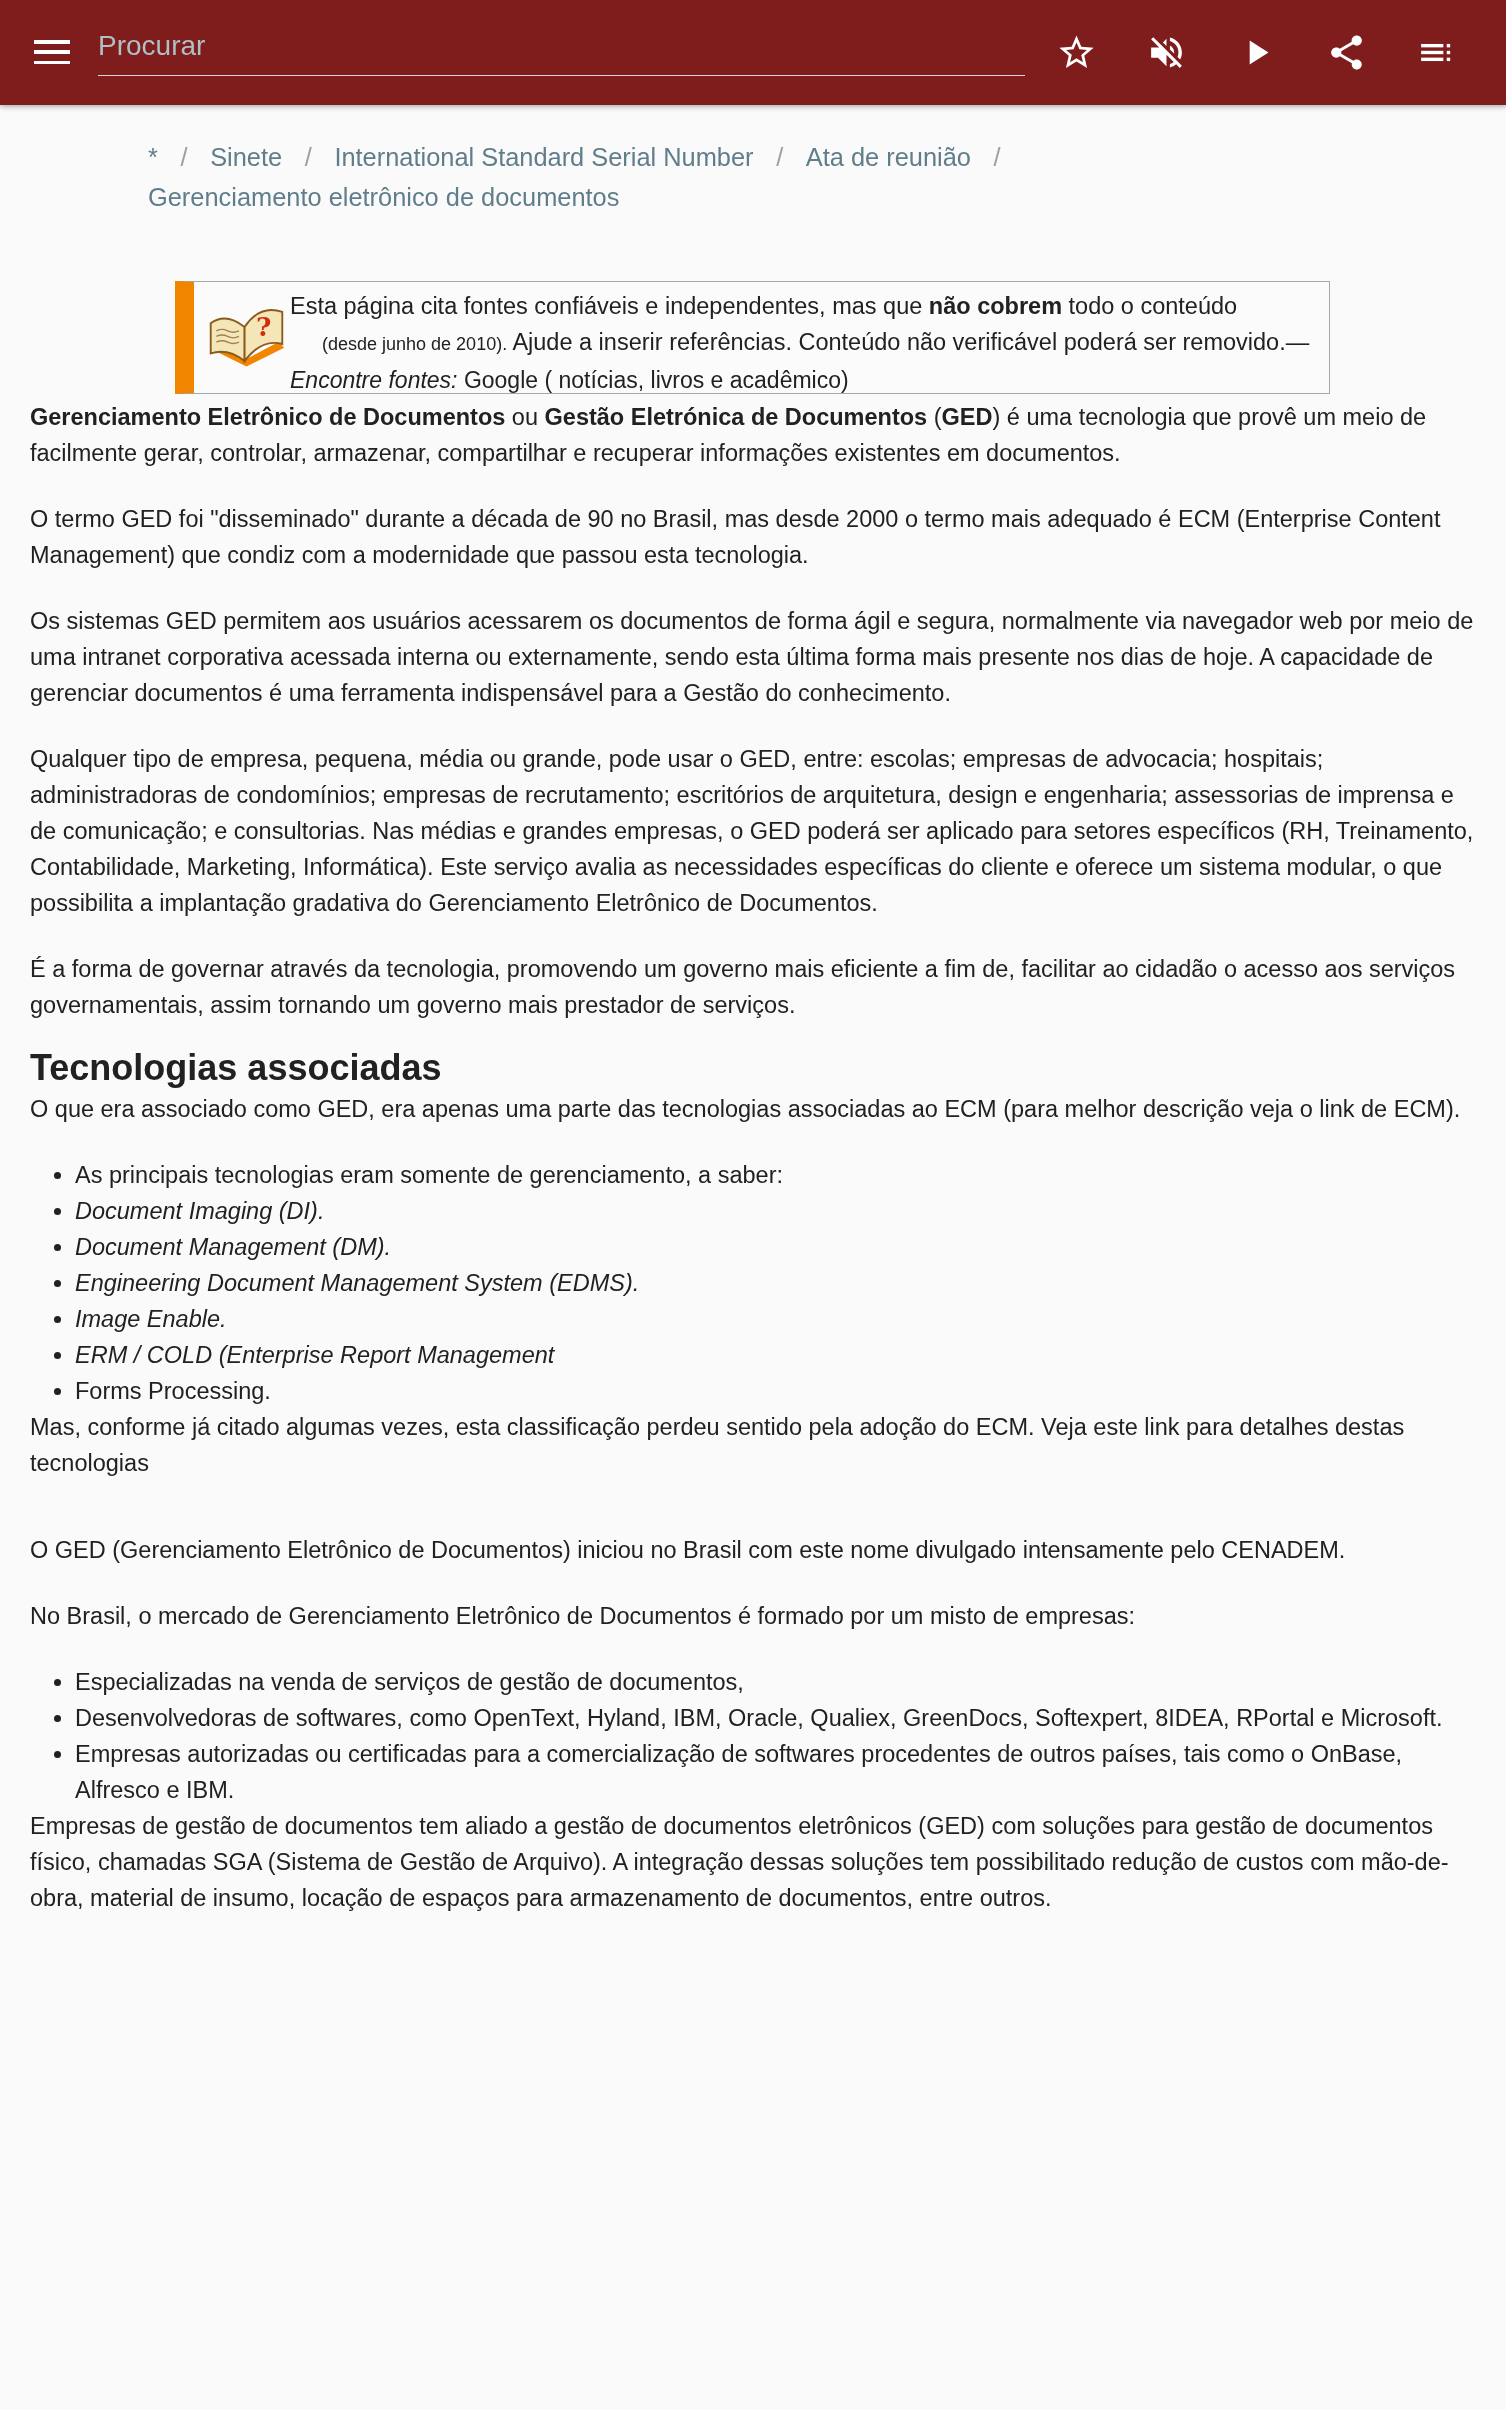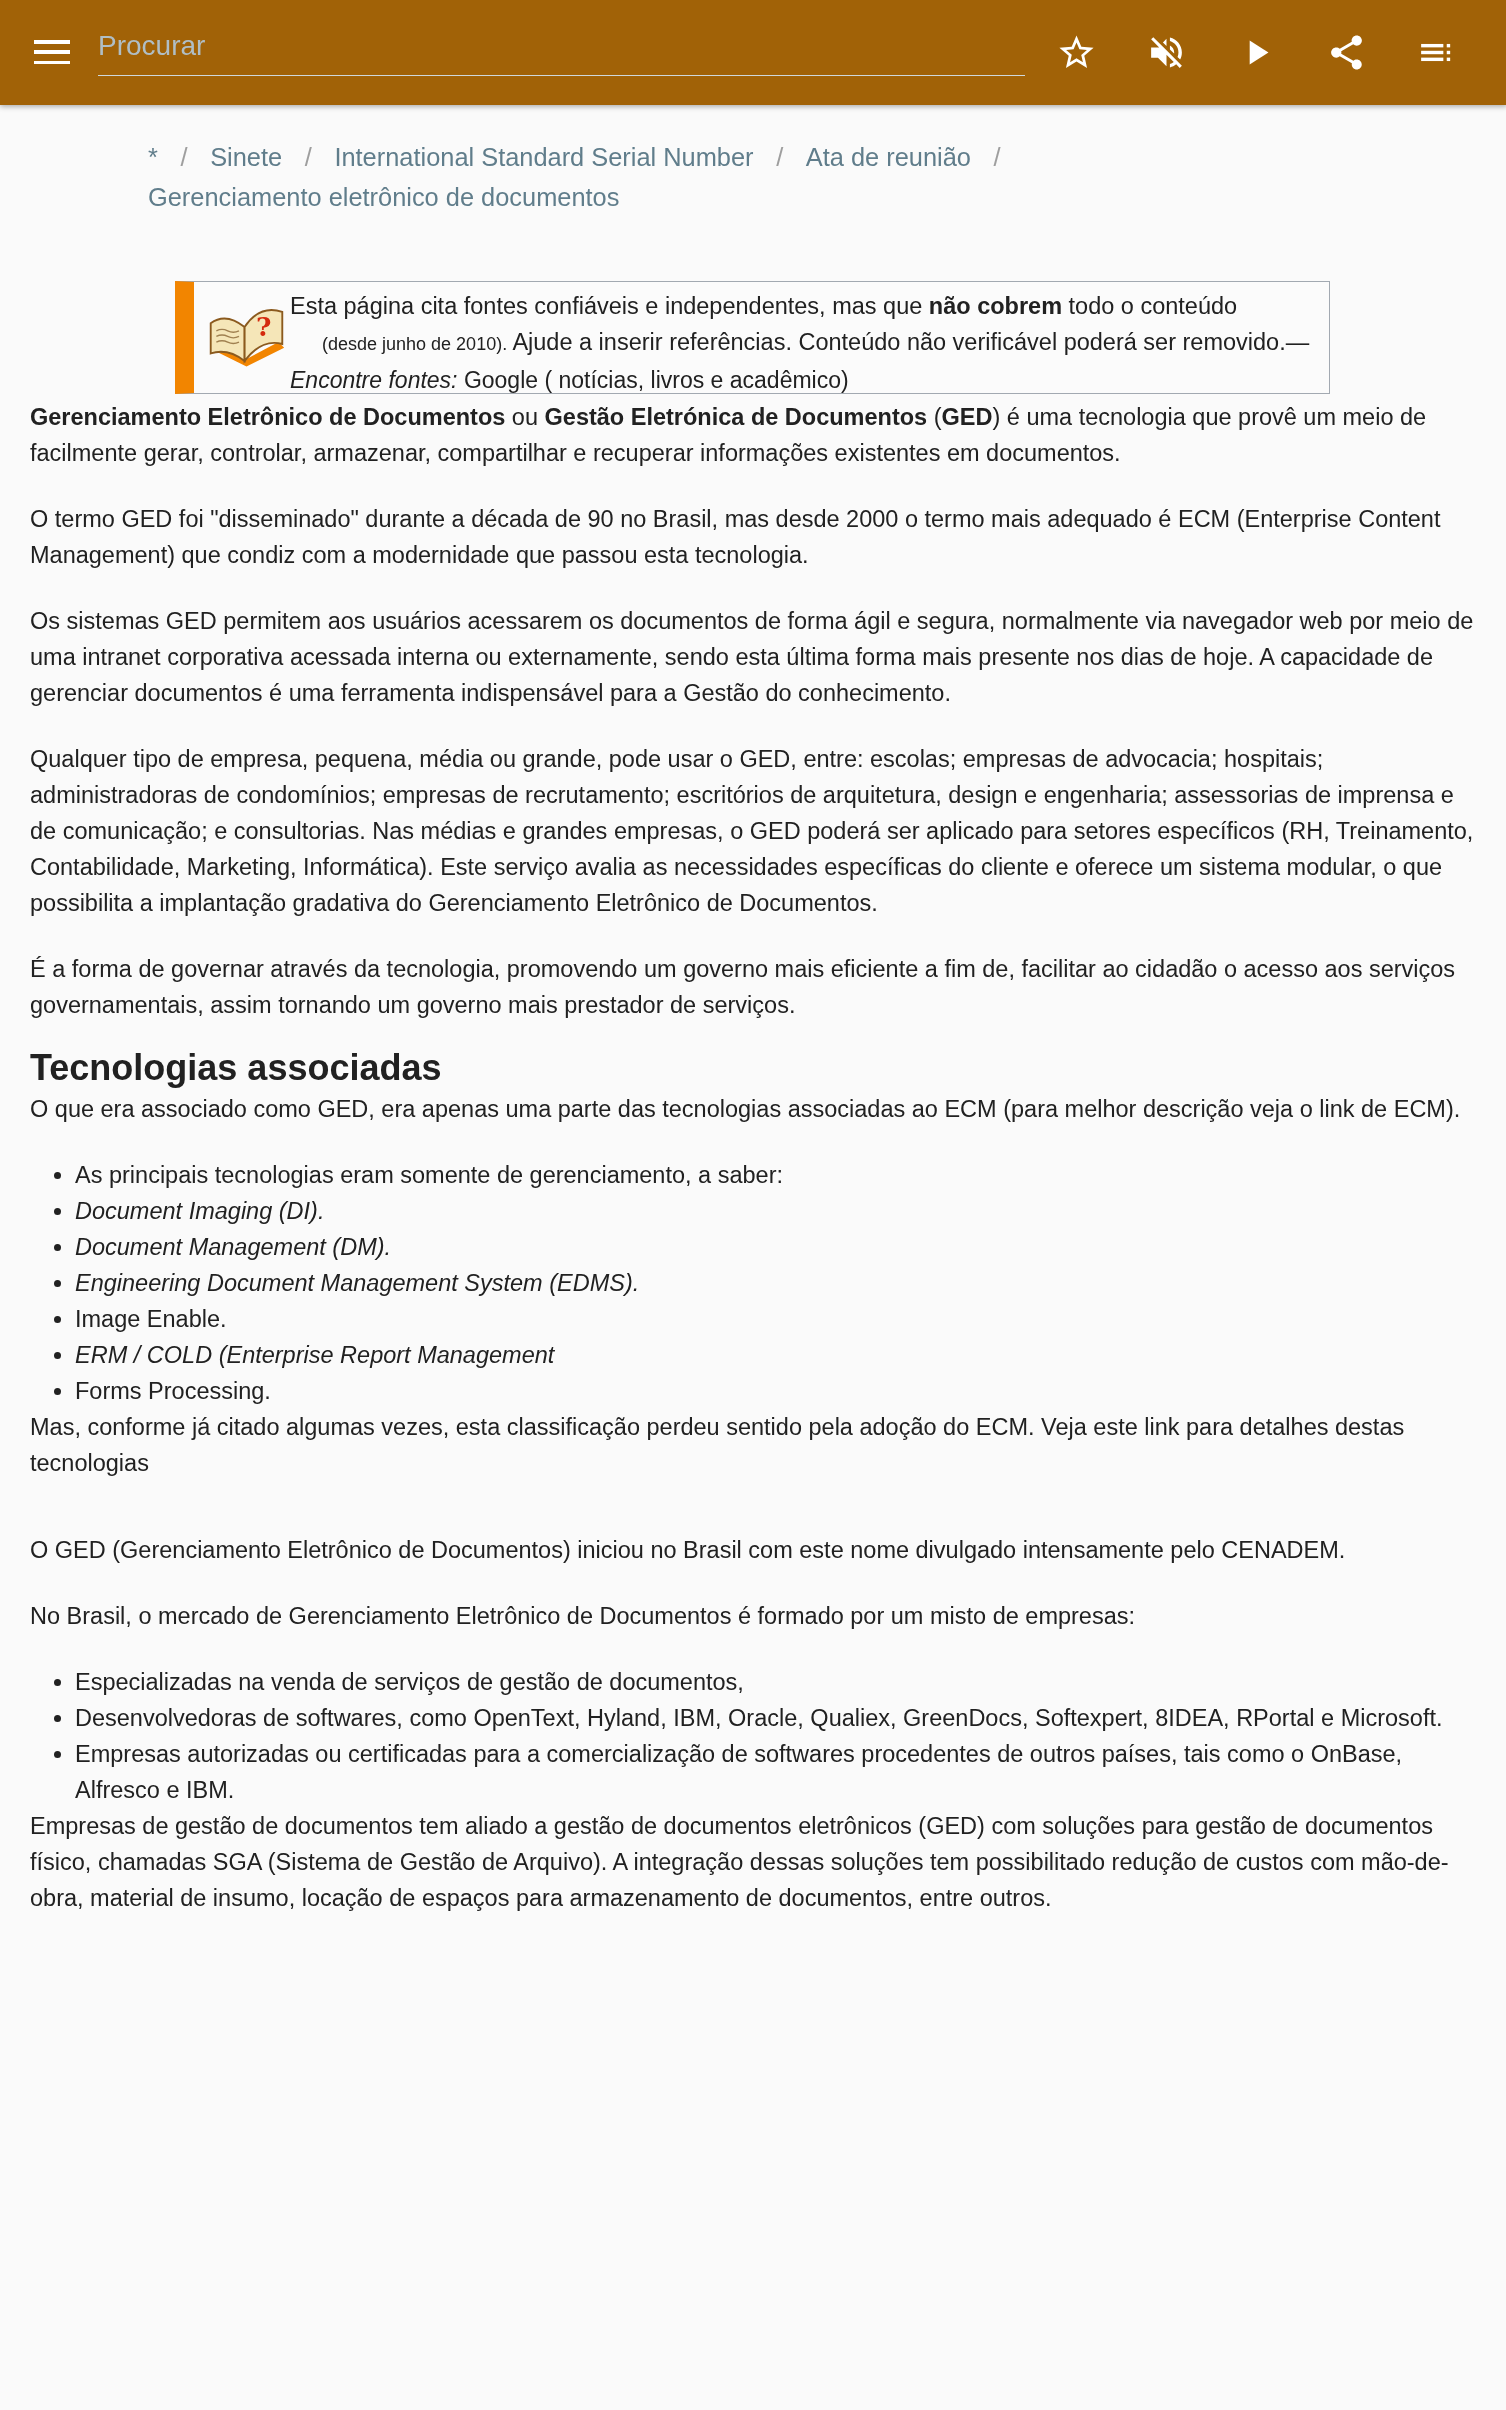--- a/index.html
+++ b/index.html
@@ -1,20 +1,20 @@
 <!DOCTYPE html>
 <html style="font-size:15px"><head>
 <meta charset="utf-8">
 <style>
   * { box-sizing: border-box; margin: 0; padding: 0; }
   html, body { width: 1507px; height: 2411px; background: #fafafa; overflow: hidden; }
   body { font-family: "Liberation Sans", "DejaVu Sans", sans-serif; color: #212121; position: relative; }
   .appbar {
     position: absolute; left: 0; top: 0; width: 1507px; height: 105px;
-    background: #a16207; box-shadow: 0 1.9px 5.6px rgba(0,0,0,0.35);
+    background: #7f1d1d; box-shadow: 0 1.9px 5.6px rgba(0,0,0,0.35);
   }
   .menu-btn { position: absolute; left: 30px; top: 36px; width: 45px; height: 34px; cursor: pointer; }
   .menu-btn span { display: block; width: 36px; height: 3.8px; background: #fff; margin: 3.8px 0 6.6px 3.8px; }
   .search {
     position: absolute; left: 98px; top: 21px; width: 927px; height: 55px;
     border-bottom: 1.9px solid #cfd8dc;
   }
   .search input {
     width: 100%; height: 49px; background: transparent; border: none; outline: none;
     font-family: "Liberation Sans", sans-serif; font-size: 28px; color: #fff;
@@ -116,21 +116,21 @@
   <p>Qualquer tipo de empresa, pequena, média ou grande, pode usar o GED, entre: escolas; empresas de advocacia; hospitais; administradoras de condomínios; empresas de recrutamento; escritórios de arquitetura, design e engenharia; assessorias de imprensa e de comunicação; e consultorias. Nas médias e grandes empresas, o GED poderá ser aplicado para setores específicos (RH, Treinamento, Contabilidade, Marketing, Informática). Este serviço avalia as necessidades específicas do cliente e oferece um sistema modular, o que possibilita a implantação gradativa do Gerenciamento Eletrônico de Documentos.</p>
   <p style="margin-bottom:21px">É a forma de governar através da tecnologia, promovendo um governo mais eficiente a fim de, facilitar ao cidadão o acesso aos serviços governamentais, assim tornando um governo mais prestador de serviços.</p>
 
   <h2>Tecnologias associadas</h2>
   <p>O que era associado como GED, era apenas uma parte das tecnologias associadas ao ECM (para melhor descrição veja o link de ECM).</p>
   <ul>
     <li>As principais tecnologias eram somente de gerenciamento, a saber:</li>
     <li style="font-style:italic">Document Imaging (DI).</li>
     <li style="font-style:italic">Document Management (DM).</li>
     <li style="font-style:italic">Engineering Document Management System (EDMS).</li>
-    <li style="">Image Enable.</li>
+    <li style="font-style:italic">Image Enable.</li>
     <li style="font-style:italic">ERM / COLD (Enterprise Report Management</li>
     <li>Forms Processing.</li>
   </ul>
   <p style="margin-bottom:51px">Mas, conforme já citado algumas vezes, esta classificação perdeu sentido pela adoção do ECM. Veja este link para detalhes destas tecnologias</p>
 
   <p>O GED (Gerenciamento Eletrônico de Documentos) iniciou no Brasil com este nome divulgado intensamente pelo CENADEM.</p>
   <p>No Brasil, o mercado de Gerenciamento Eletrônico de Documentos é formado por um misto de empresas:</p>
   <ul>
     <li>Especializadas na venda de serviços de gestão de documentos,</li>
     <li>Desenvolvedoras de softwares, como OpenText, Hyland, IBM, Oracle, Qualiex, GreenDocs, Softexpert, 8IDEA, RPortal e Microsoft.</li>

